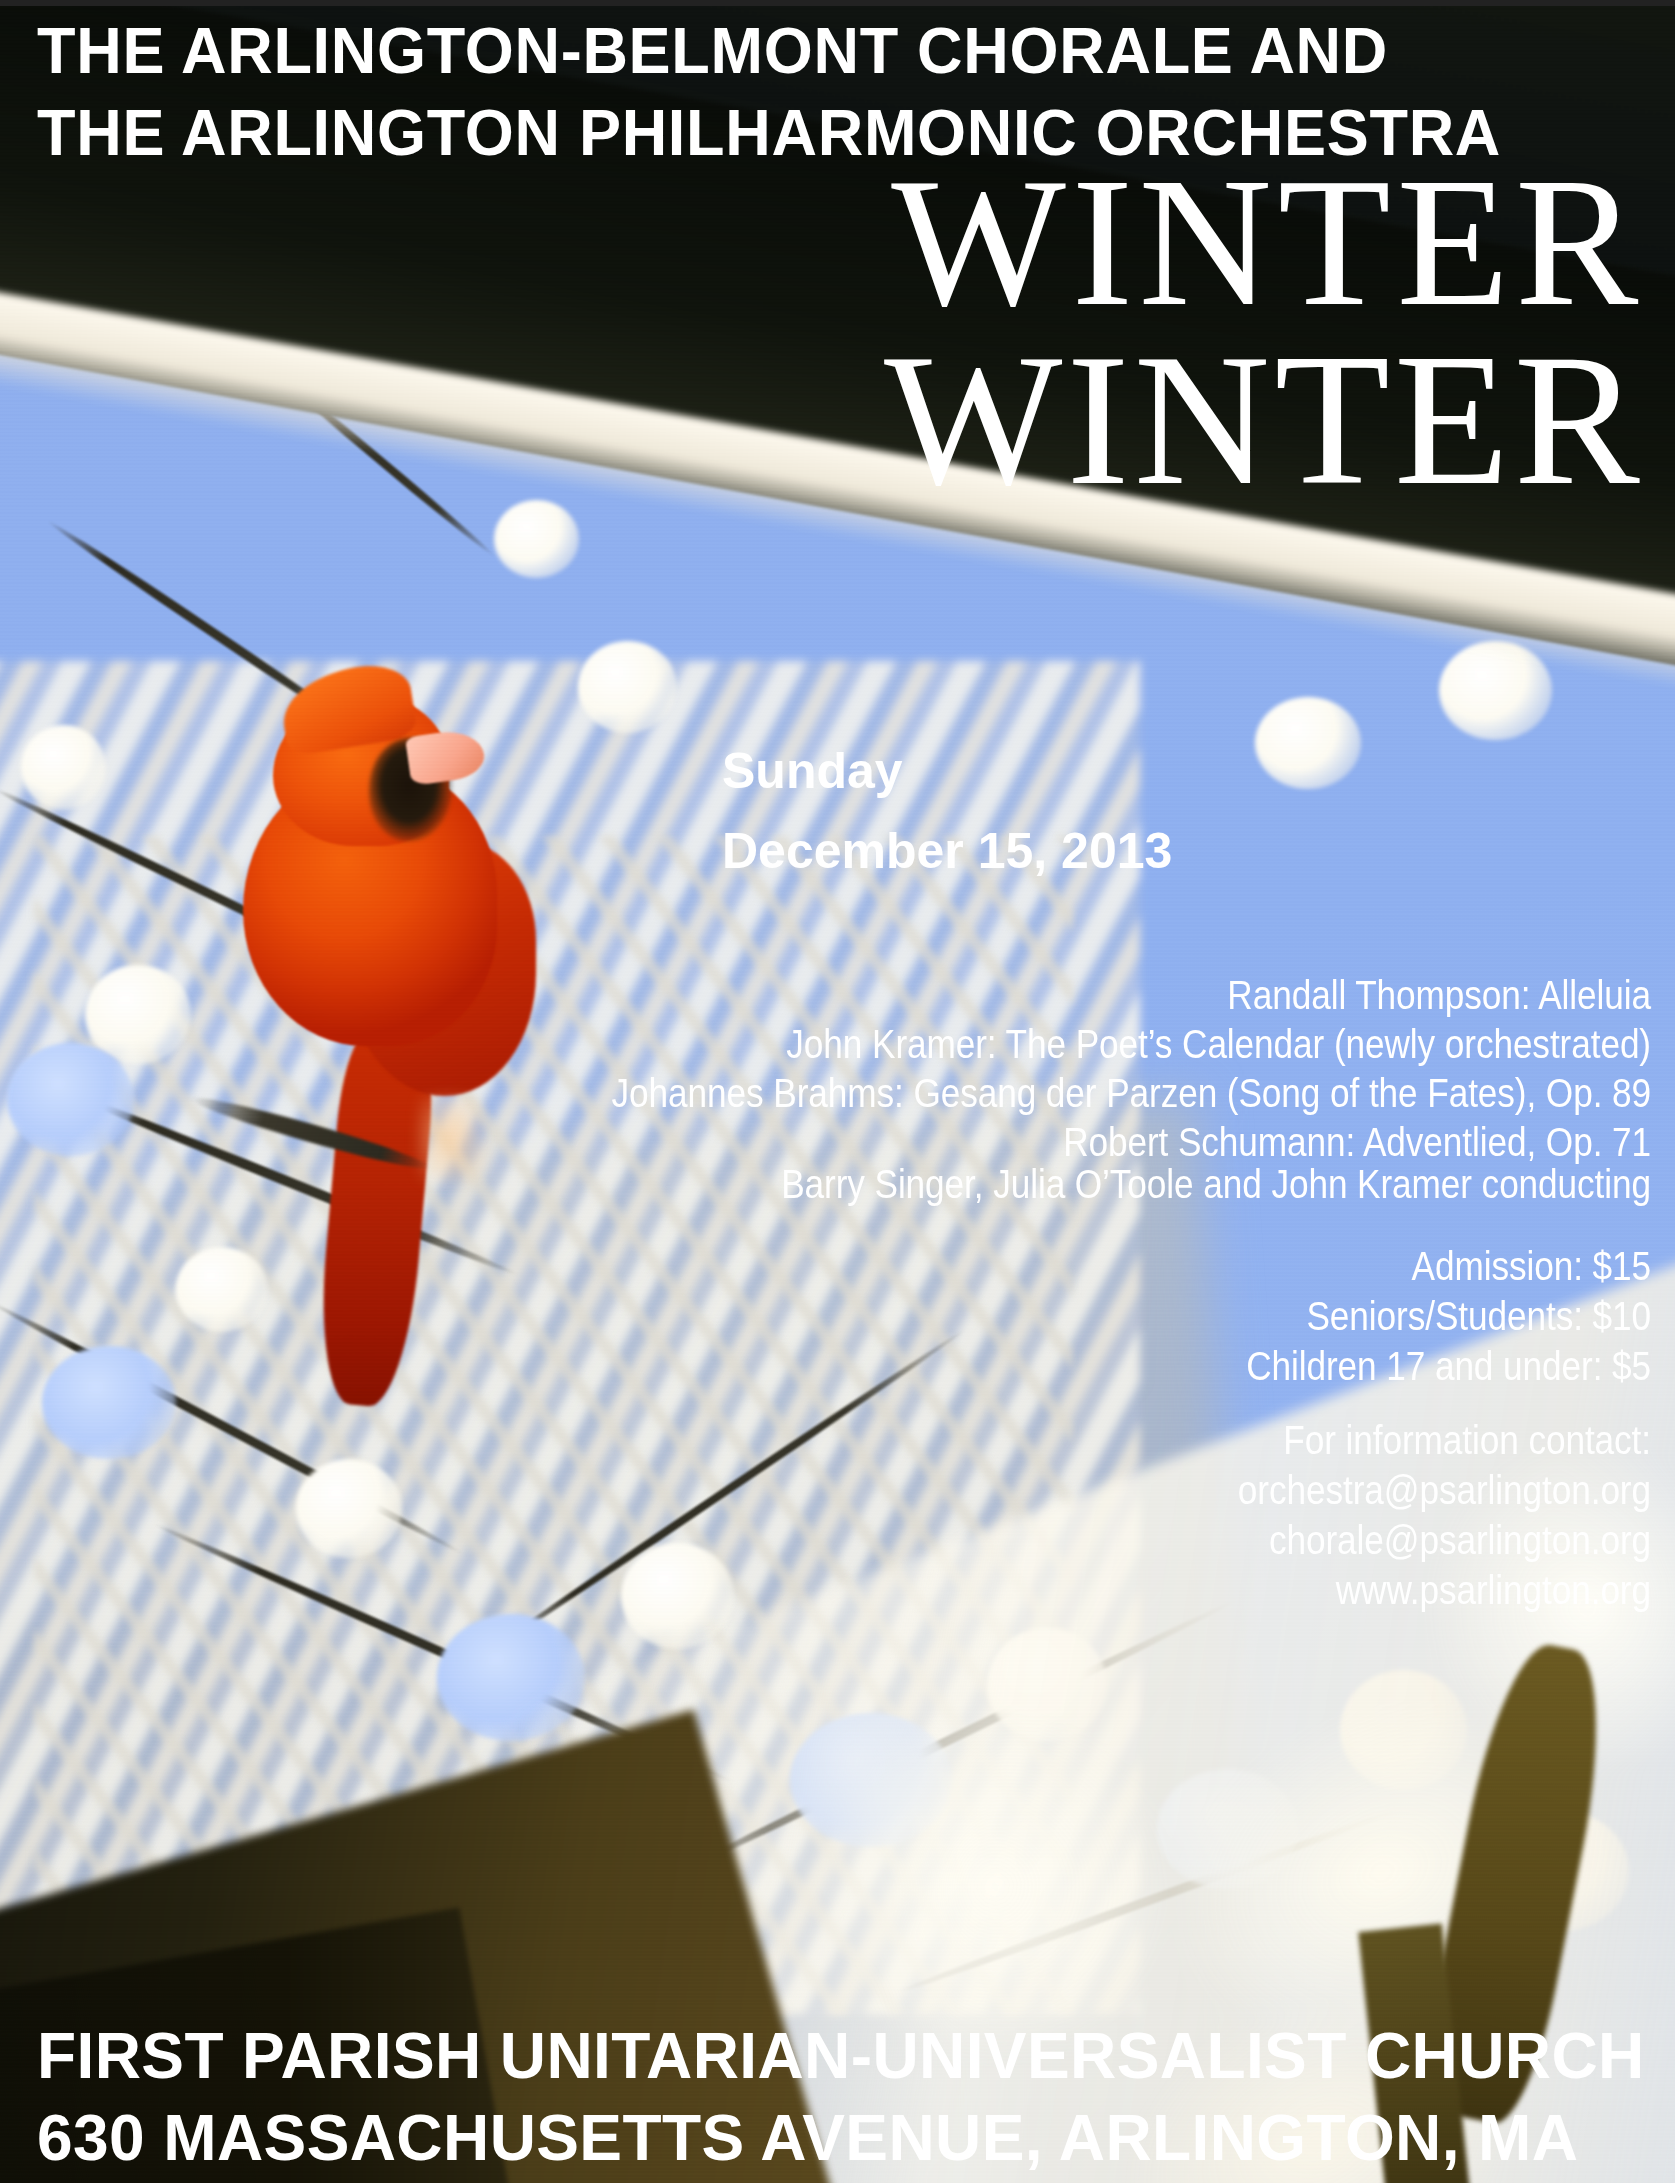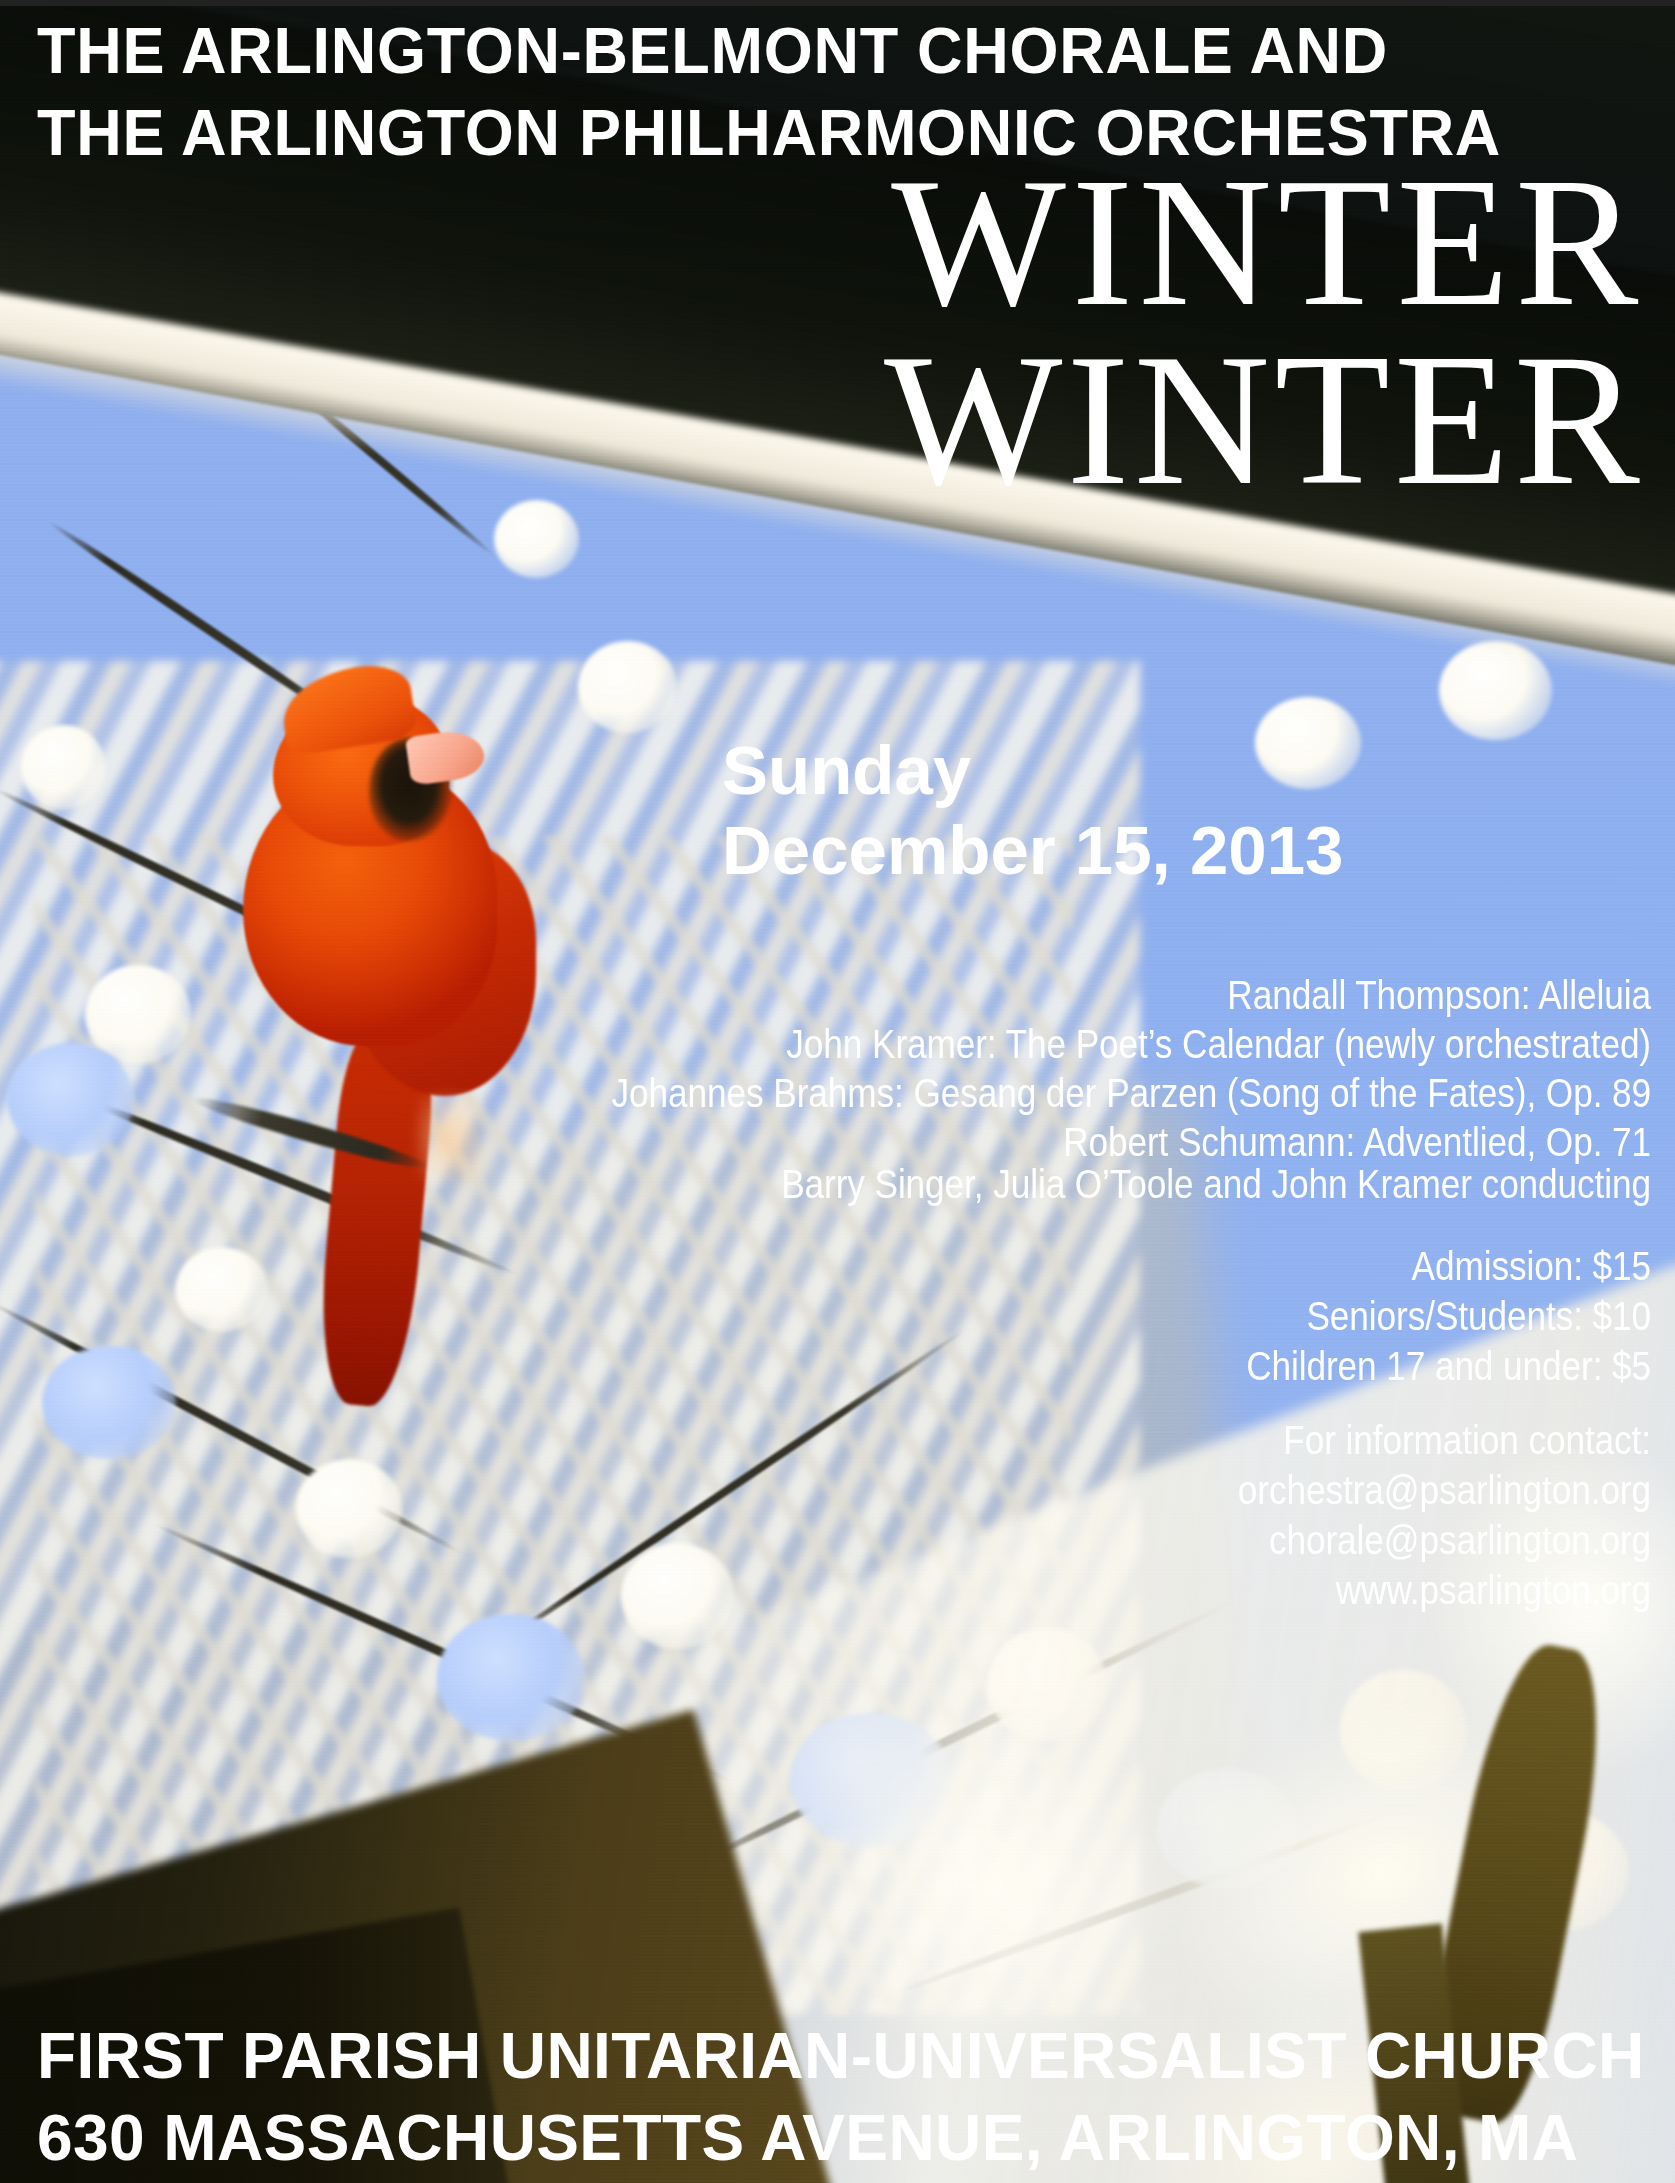--- a/index.html
+++ b/index.html
@@ -249,21 +249,21 @@
     line-height:178px;
     letter-spacing:5.6px;
   }
   .bigtitle .l2{letter-spacing:4.2px;font-size:189px;}
 
   .datetime{
     position:absolute;left:722px;top:725px;
     color:#ffffff;
     font-family:"Liberation Sans", sans-serif;
     font-weight:700;
-    font-size:69px;
+    font-size:50px;
     line-height:80px;
     letter-spacing:0px;
   }
 
   .program{
     position:absolute;right:25.4px;top:965px;
     width:1340px;
     text-align:right;
     color:#ffffff;
     font-family:"Liberation Sans", sans-serif;

